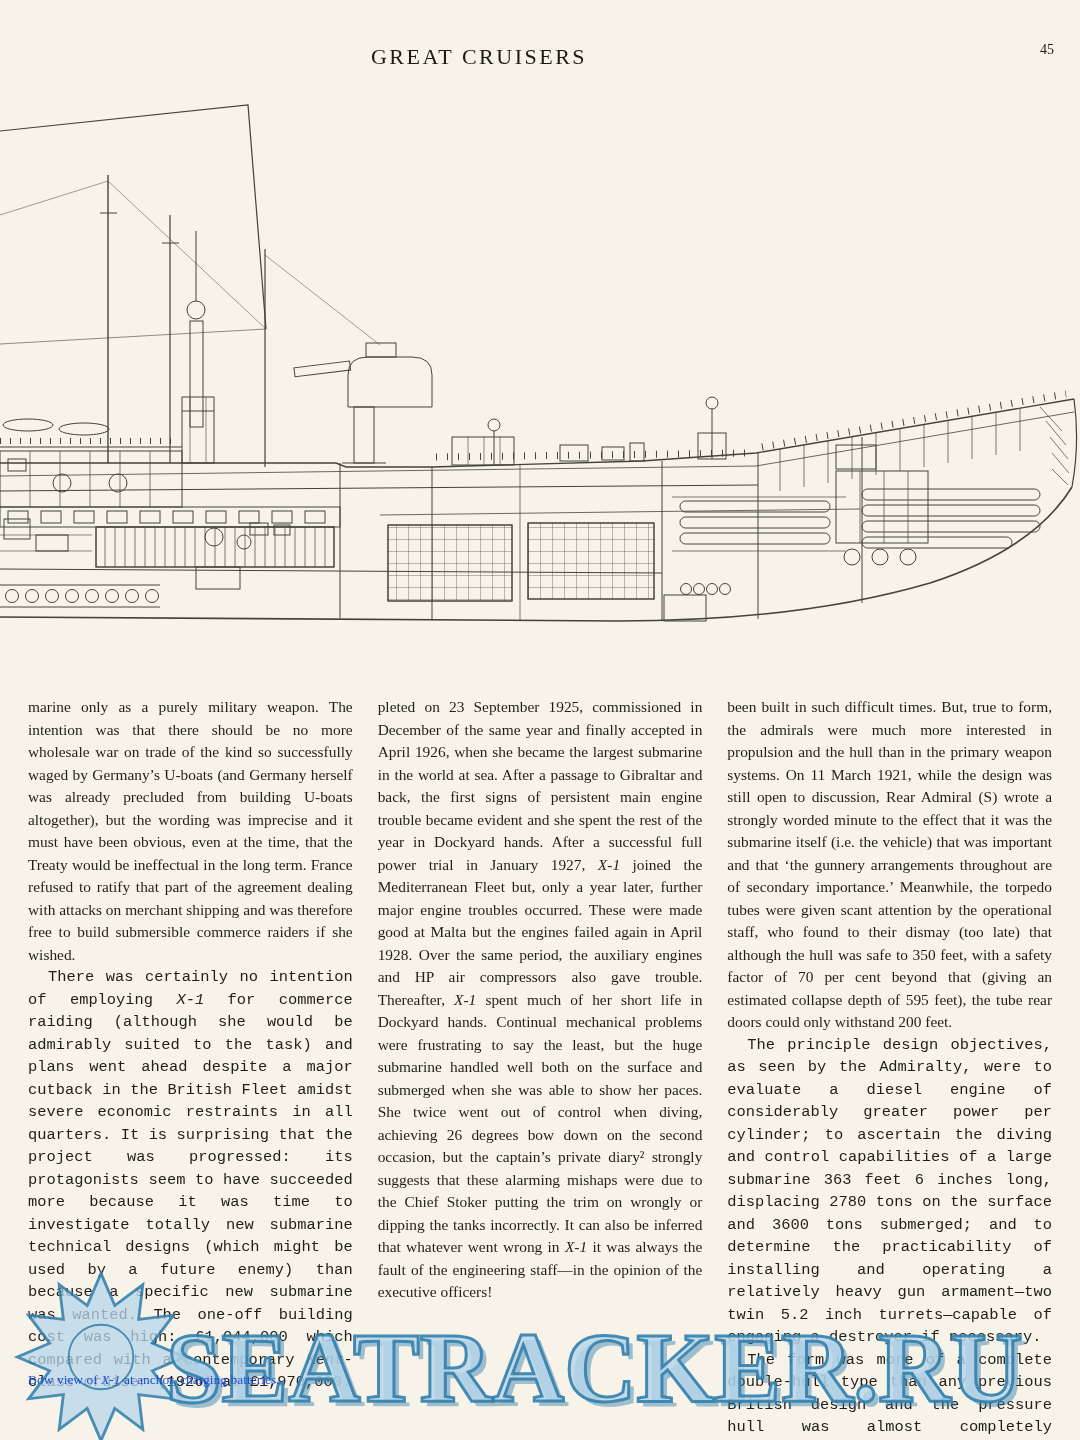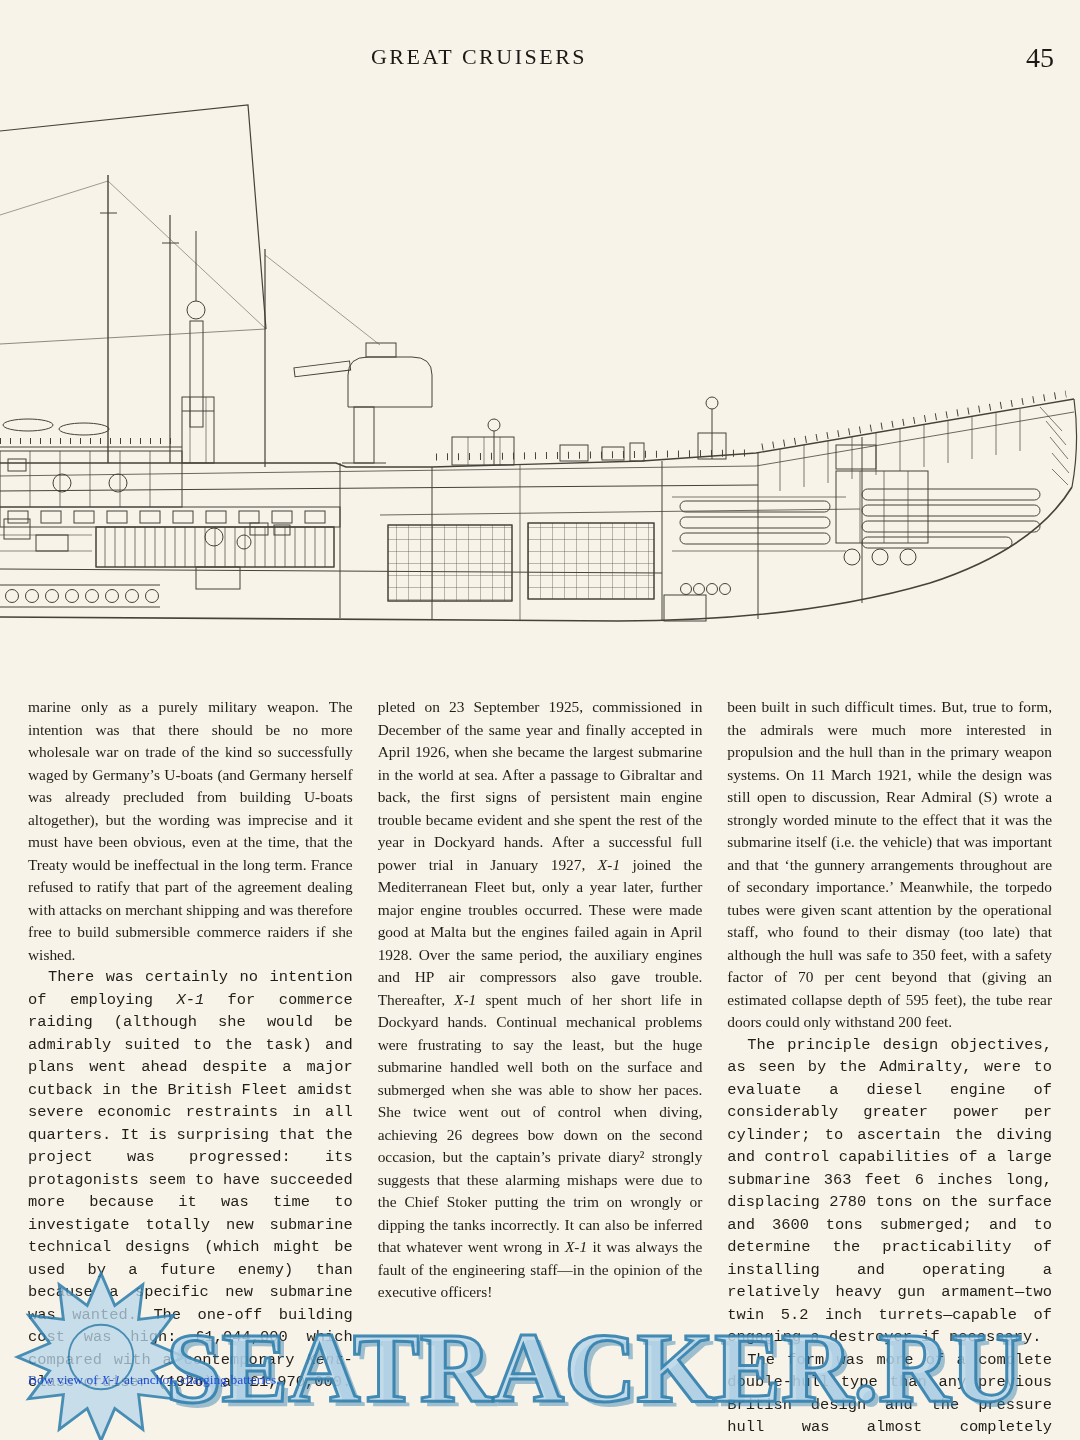--- a/index.html
+++ b/index.html
@@ -6,21 +6,21 @@
   .page {
     position:relative; width:1080px; height:1440px;
     background:#f7f3e9; overflow:hidden;
     font-family:"Liberation Serif", serif; color:#211e19;
   }
   .header-title {
     position:absolute; top:44px; left:0; right:122px;
     text-align:center; font-size:22px; letter-spacing:2.5px; color:#1d1a15;
   }
   .page-number {
-    position:absolute; top:42px; right:26px; font-size:28px; color:#1d1a15;
+    position:absolute; top:42px; right:26px; font-size:14px; color:#1d1a15;
   }
   .figure {
     position:absolute; top:95px; left:0; width:1080px; height:540px;
   }
   .columns {
     position:absolute; top:652px; left:28px; width:1024px;
     display:flex; gap:25px; z-index:2;
   }
   .col { flex:1 1 0;margin-top:44px; }
   .col p {

